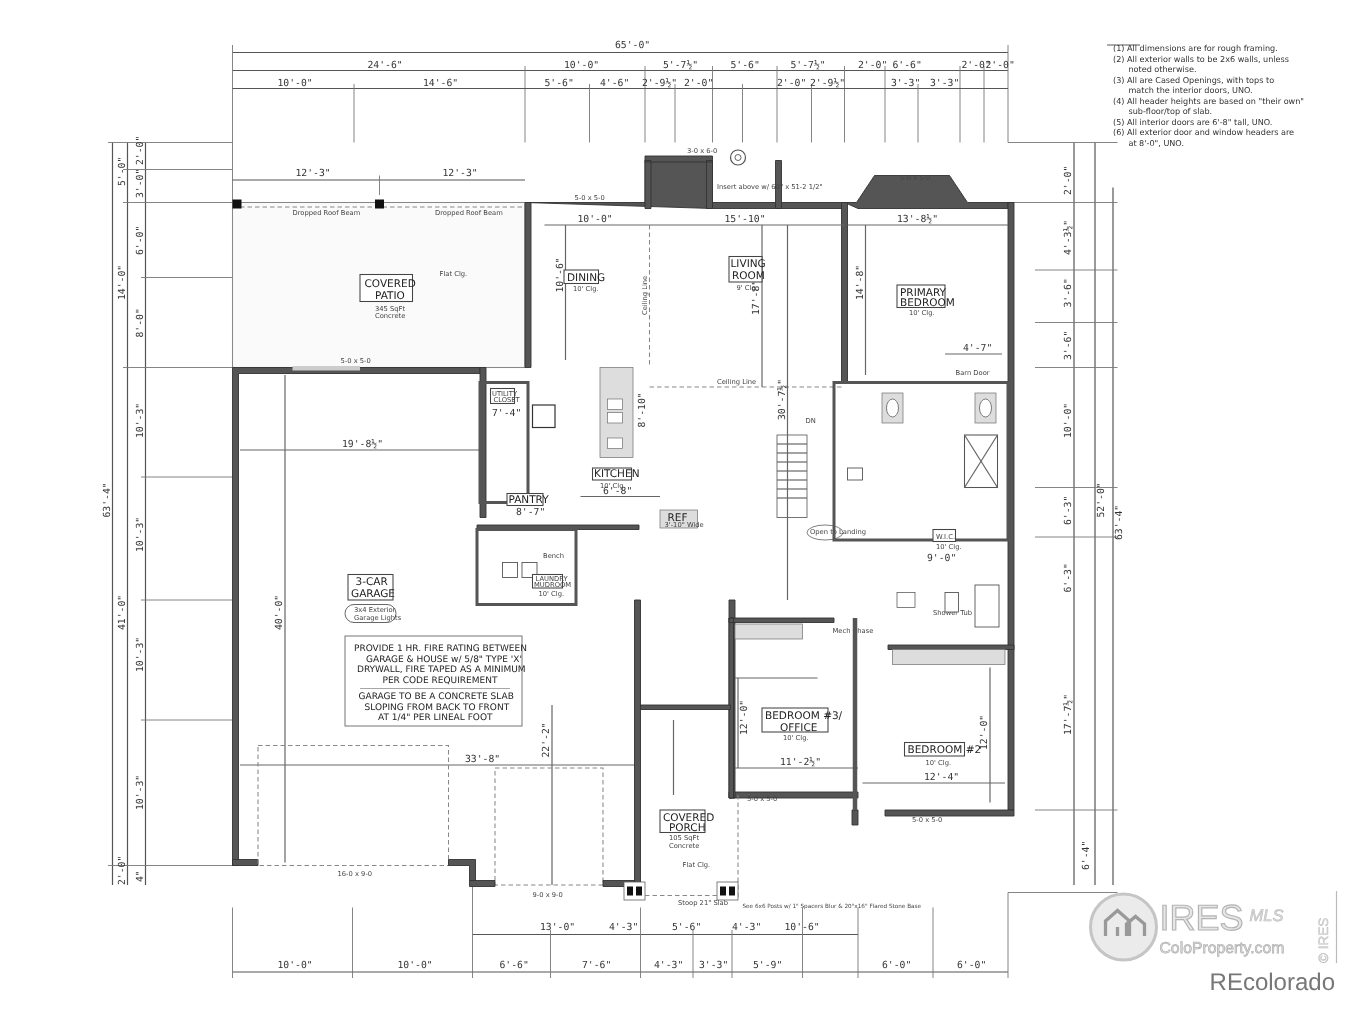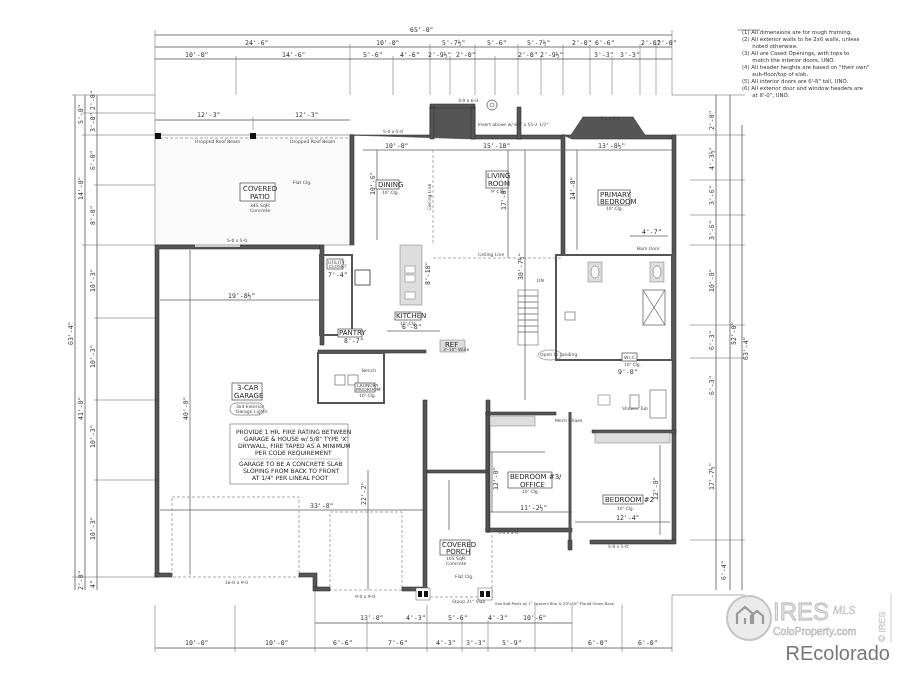--- a/index.html
+++ b/index.html
@@ -13,21 +13,21 @@
   .dash{stroke:#888;stroke-width:0.7;stroke-dasharray:3 2;fill:none;}
   .dimtxt{font-family:"DejaVu Sans Mono",monospace;font-size:6.5px;fill:#333;}
   .small{font-family:"DejaVu Sans",sans-serif;font-size:4.5px;fill:#444;}
   .room{font-family:"DejaVu Sans",sans-serif;font-size:7px;fill:#222;}
   .rbox{fill:#fff;stroke:#444;stroke-width:0.7;}
   .gray{fill:#ddd;stroke:#777;stroke-width:0.5;}
   .note{font-family:"DejaVu Sans",sans-serif;font-size:5.4px;fill:#333;}
   .gnote{font-family:"DejaVu Sans",sans-serif;font-size:6px;fill:#222;}
   #wm{position:absolute;left:725px;top:590px;width:170px;height:55px;}
   .wmtxt{font-family:"Liberation Sans",sans-serif;}
-  #recol{position:absolute;right:10px;bottom:10px;font-size:20px;color:#777;font-family:"Liberation Sans",sans-serif;}
+  #recol{position:absolute;right:10px;bottom:10px;font-size:16px;color:#777;font-family:"Liberation Sans",sans-serif;}
 </style>
 </head>
 <body>
 
 <svg id="plan" viewBox="0 0 900 675" xmlns="http://www.w3.org/2000/svg">
 
   <g>
     <line class="dim" x1="155" y1="35" x2="672" y2="35"></line>
     <text class="dimtxt" x="410" y="32">65'-0"</text>
 

